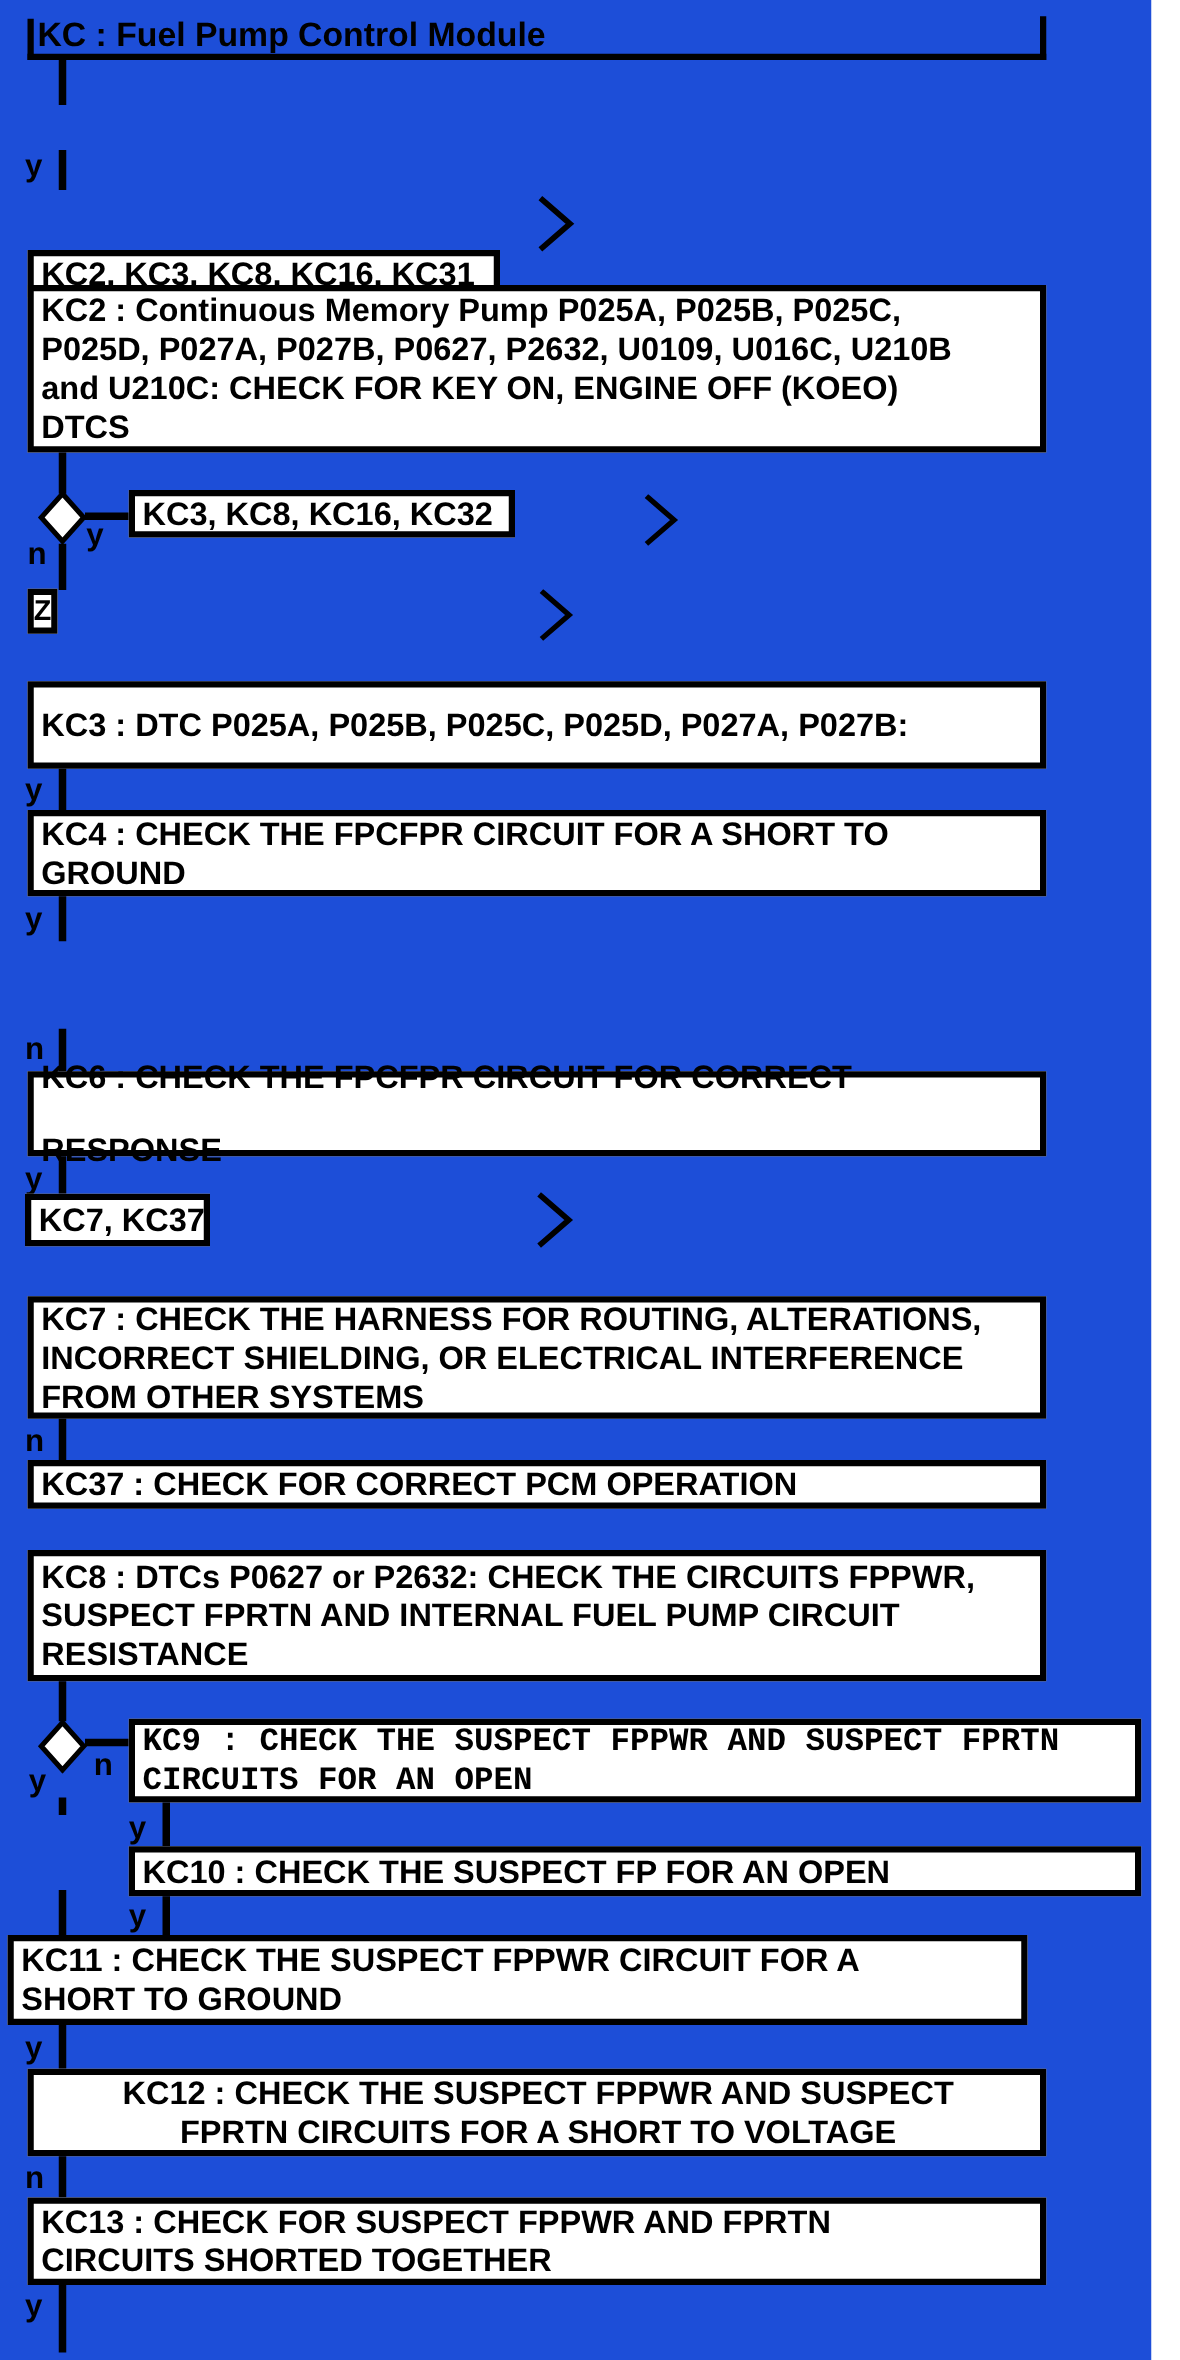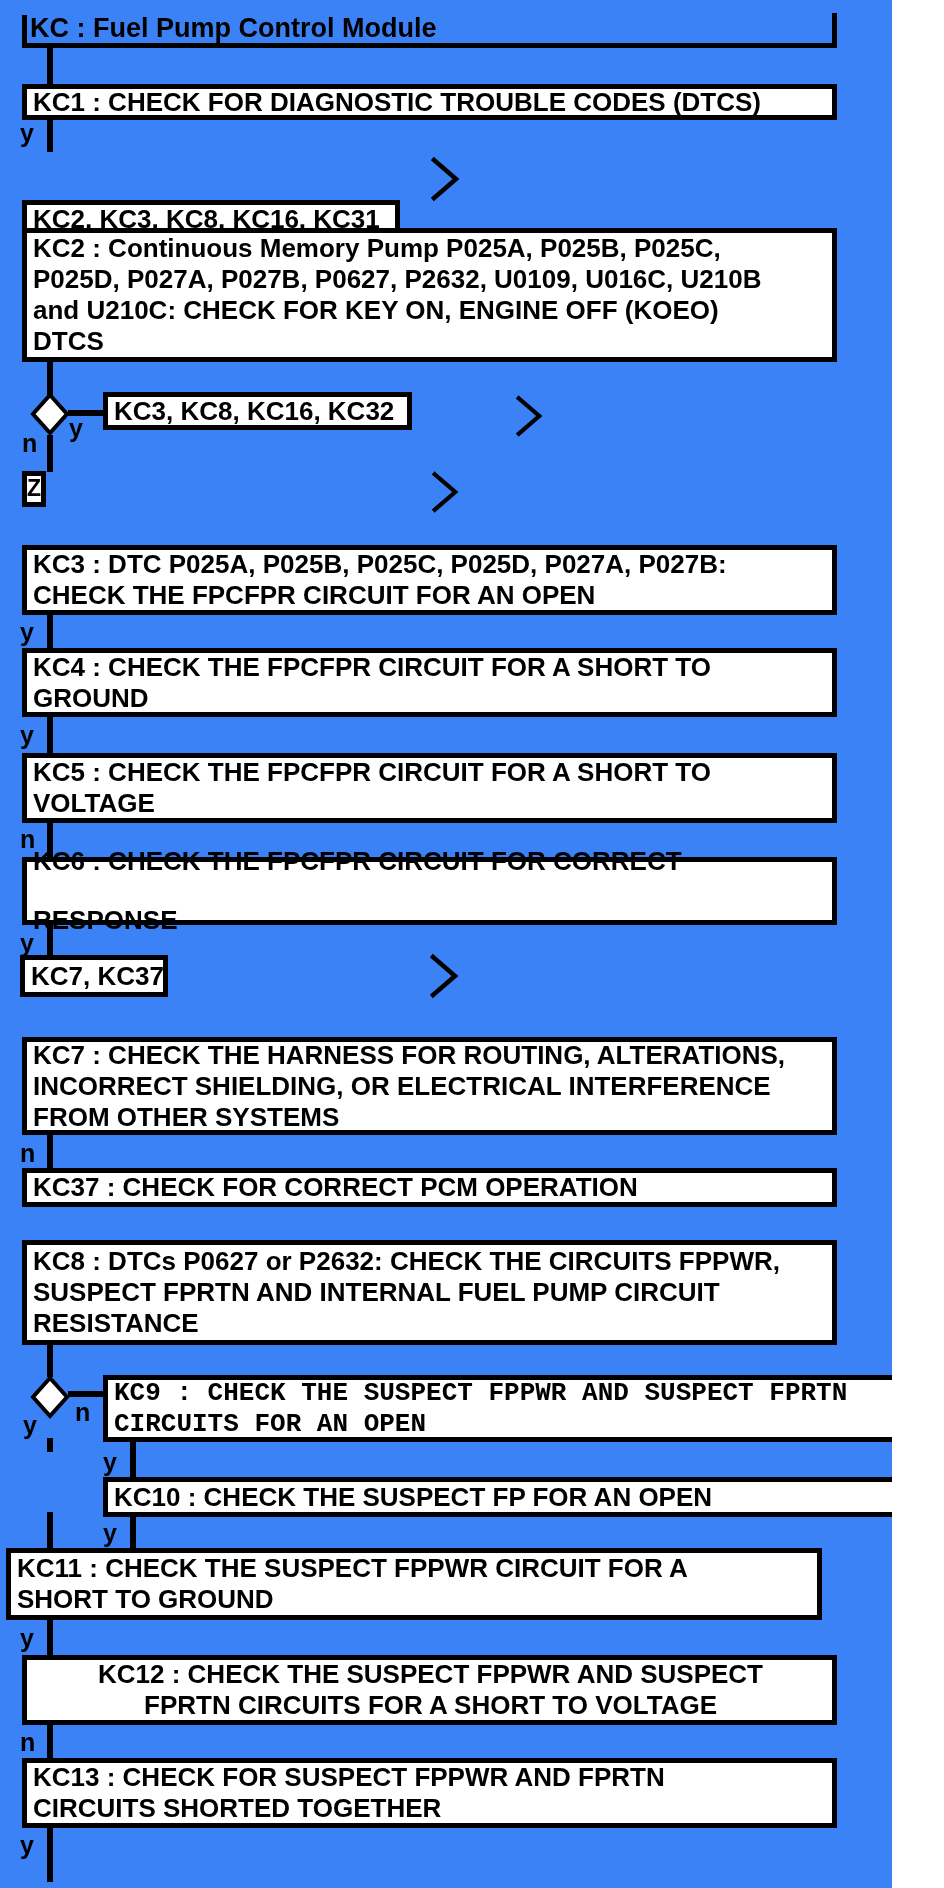--- a/index.html
+++ b/index.html
@@ -1,17 +1,17 @@
 <!DOCTYPE html>
 <html><head>
 <meta charset="utf-8">
 <style>
   html,body{margin:0;padding:0;background:#fff;}
-  #canvas{position:relative;width:892px;height:1888px;background:#3b82f6;
-          font-family:"Liberation Sans",sans-serif;color:#000;overflow:hidden;}
+  #canvas{position:relative;width:892px;height:1888px;background:#1d4ed8;
+          font-family:"Liberation Sans",sans-serif;color:#000;overflow:hidden;padding-left:29px;}
   .box{position:absolute;box-sizing:border-box;border:5px solid #000;background:#fff;
        display:flex;flex-direction:column;justify-content:center;
        padding:0 4px 0 6px;font-weight:bold;font-size:26px;}
   .box .ln{white-space:nowrap;line-height:31px;}
   .title-text{position:absolute;left:30px;top:13px;font-weight:bold;font-size:27px;
        line-height:30px;white-space:nowrap;}
   .vl{position:absolute;width:6px;background:#000;}
   .hl{position:absolute;height:6px;background:#000;}
   .yn{position:absolute;font-weight:bold;font-size:25px;line-height:24px;}
   .chev{position:absolute;}
@@ -25,23 +25,20 @@
 
 <div id="canvas">
 
   <div class="title-text">KC : Fuel Pump Control Module</div>
   <div class="hl" style="left:22px;top:43px;width:815px;height:5px;"></div>
   <div class="vl" style="left:22px;top:15px;height:33px;width:5px;"></div>
   <div class="vl" style="left:832px;top:13px;height:35px;width:5px;"></div>
 
   <div class="vl" style="left:47px;top:48px;height:36px;"></div>
 
-  <div class="box" style="left:22px;top:84px;width:815px;height:36px;">
-    <div class="ln">KC1 : CHECK FOR DIAGNOSTIC TROUBLE CODES (DTCS)</div>
-  </div>
   <div class="yn" style="left:20px;top:121px;">y</div>
   <div class="vl" style="left:47px;top:120px;height:32px;"></div>
 
   <div class="box" style="left:22px;top:168px;width:378px;height:38px;margin-top:32px;">
     <div class="ln">KC2, KC3, KC8, KC16, KC31</div>
   </div>
   <svg class="chev" style="left:430px;top:156px;" width="30" height="46" viewBox="0 0 30 46">
     <polyline points="4,4 26,23 4,42" fill="none" stroke="#000" stroke-width="4.5" stroke-linecap="square"></polyline>
   </svg>
 
@@ -68,36 +65,31 @@
   </svg>
 
   <div class="vl" style="left:47px;top:435px;height:37px;"></div>
   <div class="zbox" style="left:22px;top:471px;">Z</div>
   <svg class="chev" style="left:431px;top:469px;" width="28" height="46" viewBox="0 0 30 46">
     <polyline points="4,4 26,23 4,42" fill="none" stroke="#000" stroke-width="4.5" stroke-linecap="square"></polyline>
   </svg>
 
   <div class="box" style="left:22px;top:545px;width:815px;height:70px;">
     <div class="ln">KC3 : DTC P025A, P025B, P025C, P025D, P027A, P027B:</div>
-    <div class="ln">CHECK THE FPCFPR CIRCUIT FOR AN OPEN</div>
   </div>
   <div class="yn" style="left:20px;top:620px;">y</div>
   <div class="vl" style="left:47px;top:615px;height:33px;"></div>
 
   <div class="box" style="left:22px;top:648px;width:815px;height:69px;">
     <div class="ln">KC4 : CHECK THE FPCFPR CIRCUIT FOR A SHORT TO</div>
     <div class="ln">GROUND</div>
   </div>
   <div class="yn" style="left:20px;top:723px;">y</div>
   <div class="vl" style="left:47px;top:717px;height:36px;"></div>
 
-  <div class="box" style="left:22px;top:753px;width:815px;height:70px;">
-    <div class="ln">KC5 : CHECK THE FPCFPR CIRCUIT FOR A SHORT TO</div>
-    <div class="ln">VOLTAGE</div>
-  </div>
   <div class="yn" style="left:20px;top:827px;">n</div>
   <div class="vl" style="left:47px;top:823px;height:34px;"></div>
 
   <div class="box" style="left:22px;top:857px;width:815px;height:68px;gap:28px;">
     <div class="ln">KC6 : CHECK THE FPCFPR CIRCUIT FOR CORRECT</div>
     <div class="ln">RESPONSE</div>
   </div>
   <div class="yn" style="left:20px;top:931px;">y</div>
   <div class="vl" style="left:47px;top:925px;height:30px;"></div>
 

